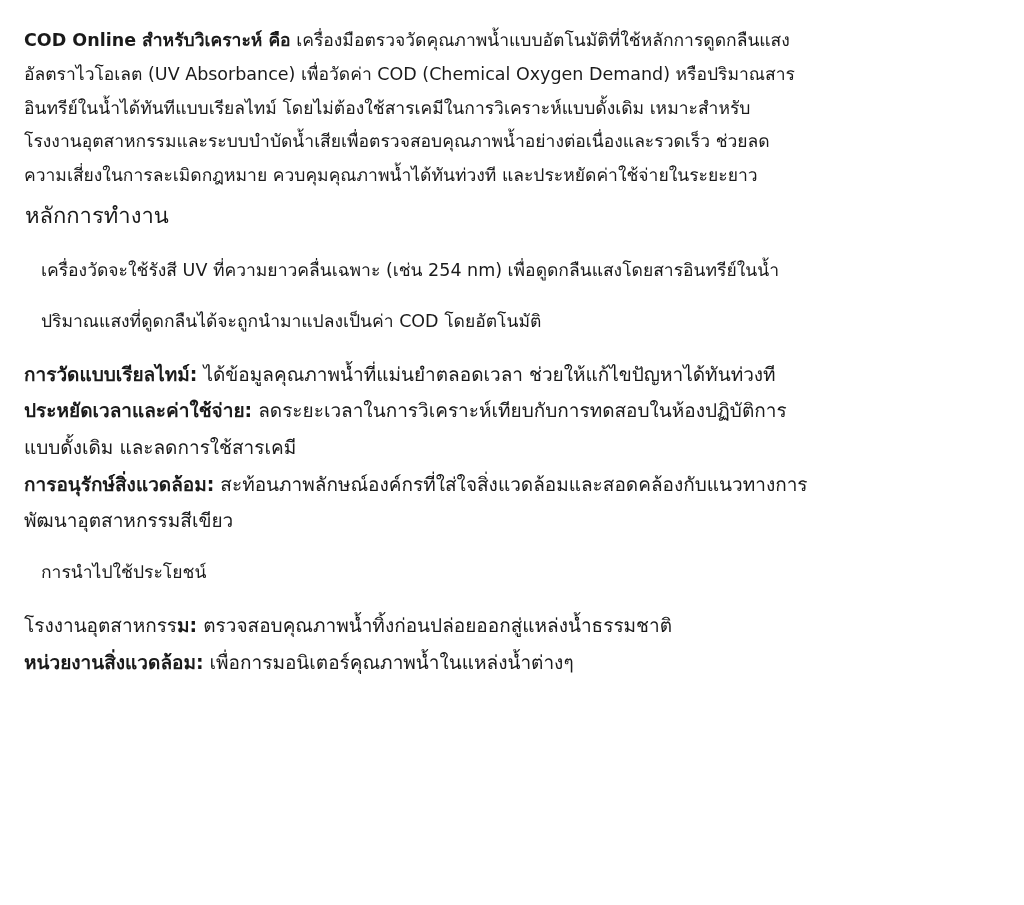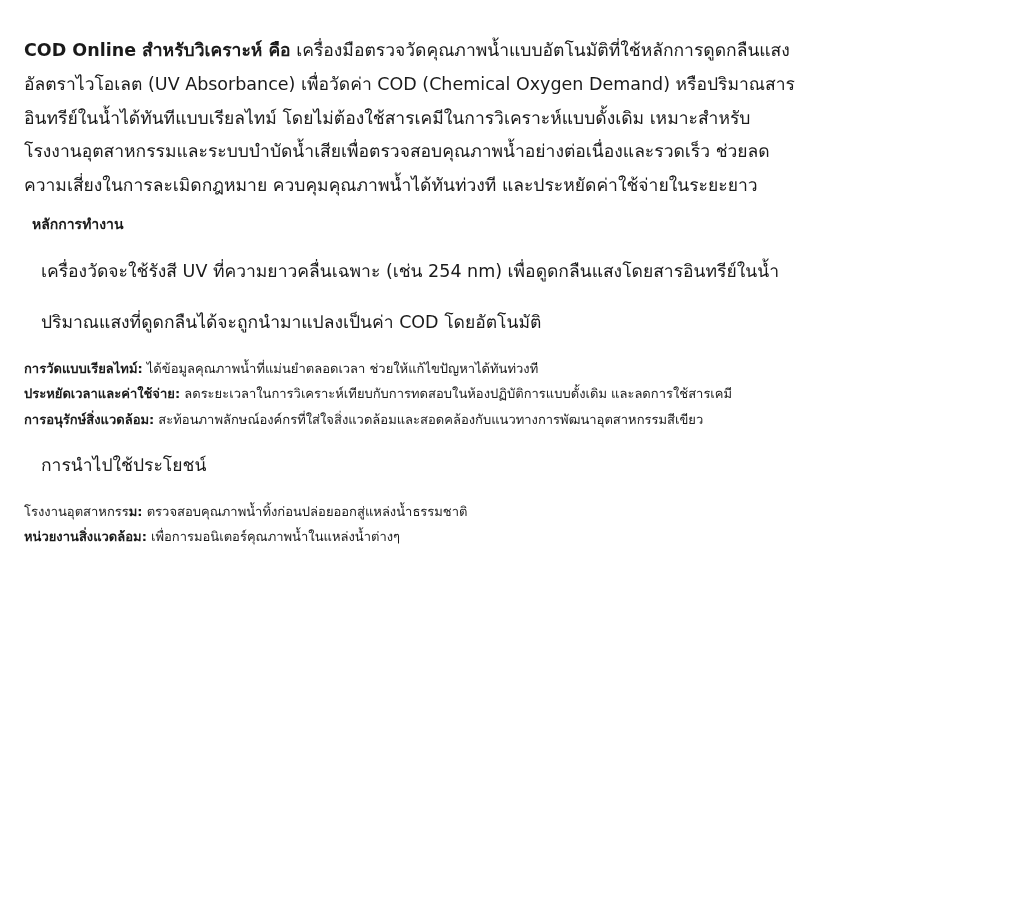--- a/index.html
+++ b/index.html
@@ -10,48 +10,48 @@
   body {
     width: 1024px;
     min-height: 905px;
     font-family: "DejaVu Sans", "Liberation Sans", sans-serif;
     color: #1a1a1a;
   }
   .page {
     box-sizing: border-box;
     width: 832px;
     min-height: 905px;
-    padding: 34px 24px 18px 24px;
+    padding: 24px 24px 18px 24px;
   }
   .para {
     font-size: 17.5px;
     line-height: 1.93;
     margin: 0 0 0 0;
     text-align: left;
     word-break: break-word;
   }
   .para.intro {
     margin-bottom: 2px;
   }
   .b {
     font-weight: bold;
   }
   .heading {
-    font-weight: bold;
-    font-size: 14px;
+    font-weight: normal;
+    font-size: 22px;
     line-height: 1.93;
-    margin: 8px;
+    margin: 1px;
   }
   .plain {
     font-size: 17.5px;
     line-height: 1.93;
     margin: 17px;
   }
   .bullet-line {
-    font-size: 13px;
+    font-size: 19px;
     line-height: 1.93;
     margin: 0;
   }
   .bullet-line .lead {
     font-weight: bold;
   }
 </style>
 </head>
 <body>
 

